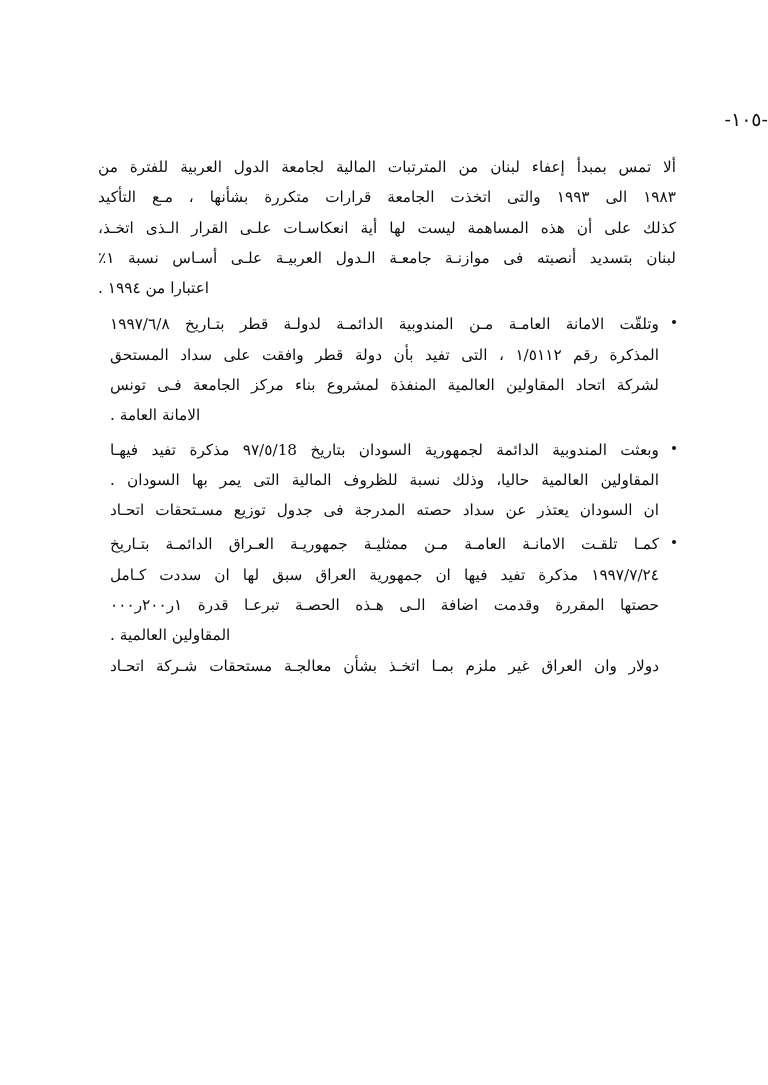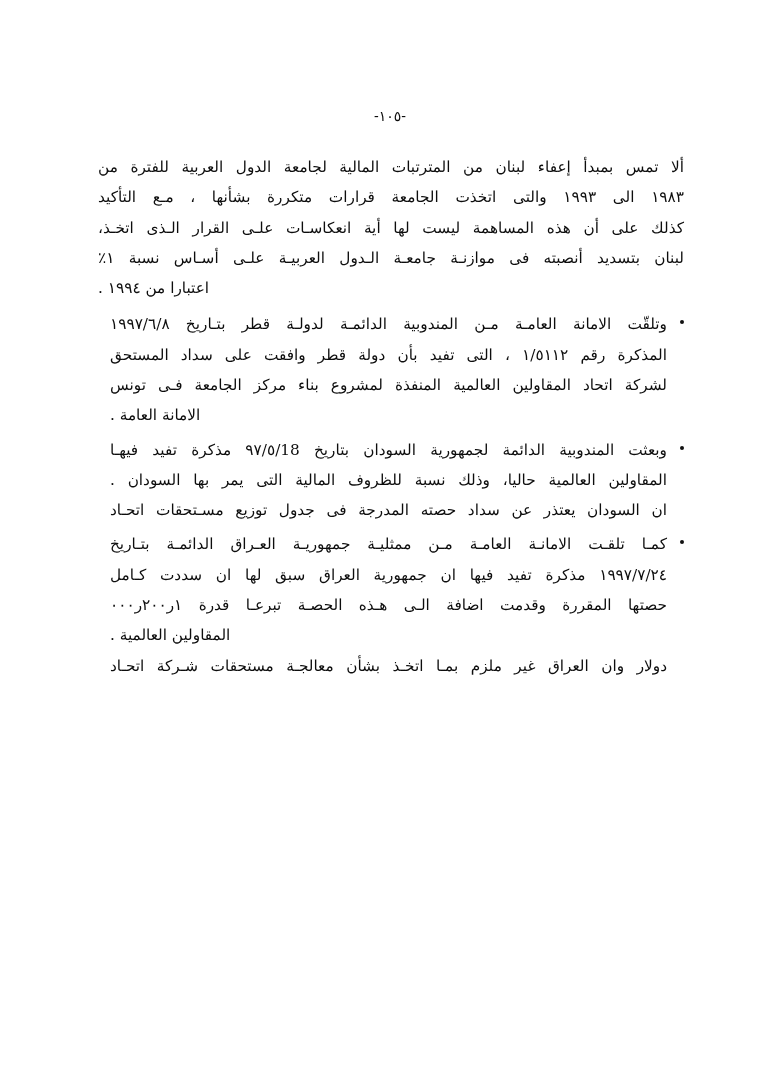--- a/index.html
+++ b/index.html
@@ -17,29 +17,28 @@
     height: 1085px;
     background: #ffffff;
     box-sizing: border-box;
     overflow: hidden;
   }
   .page-number {
     position: absolute;
     top: 108px;
     left: 12px;
     right: 0;
-    text-align: center;
-    font-size: 14px;
+    font-size: 19px;
     letter-spacing: 0.5px;
     direction: rtl;
   }
   .content {
     position: absolute;
     top: 152px;
-    right: 84px;
+    right: 92px;
     left: 98px;
     direction: rtl;
     text-align: justify;
     text-align-last: justify;
   }
   .para {
     margin: 0 0 6px 0;
     font-size: 15.3px;
     line-height: 1.98;
     text-align: justify;

